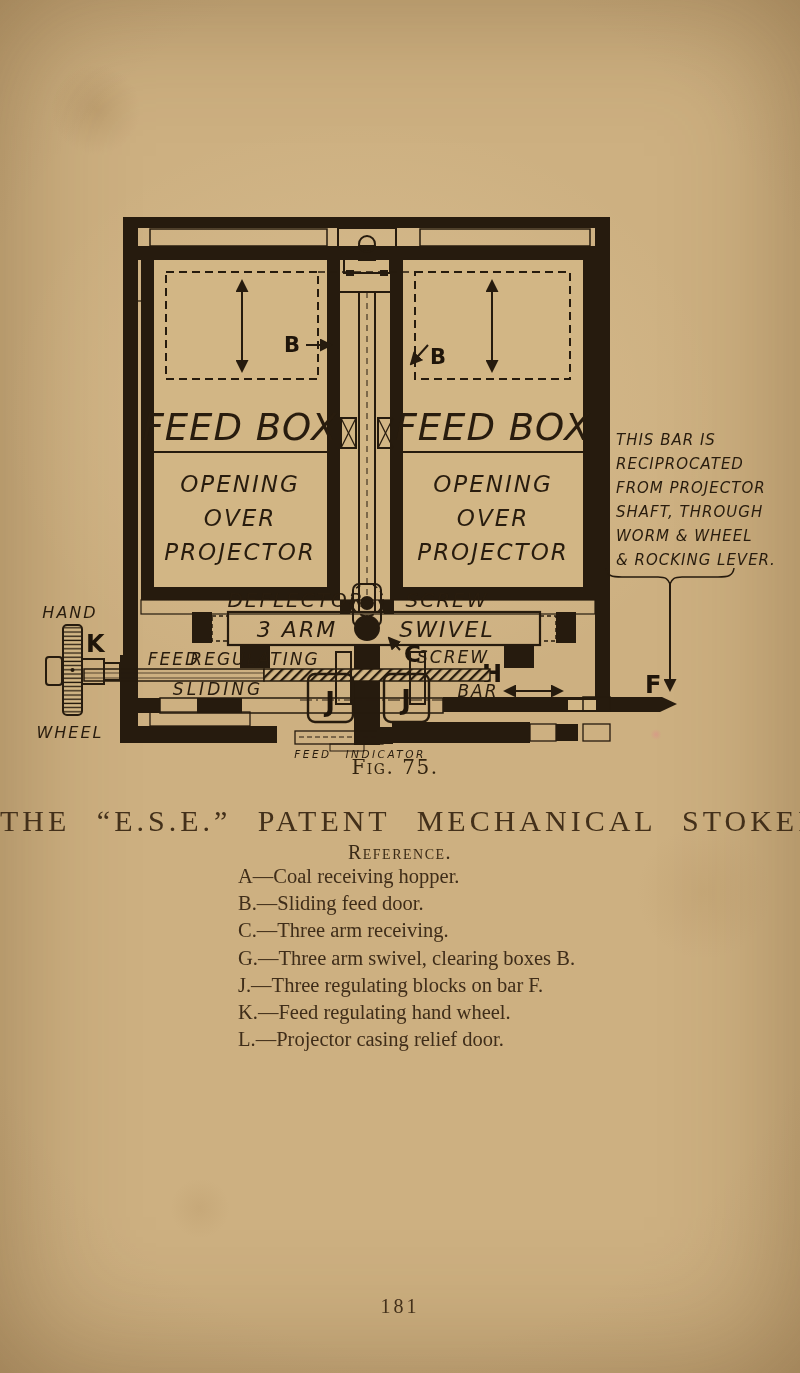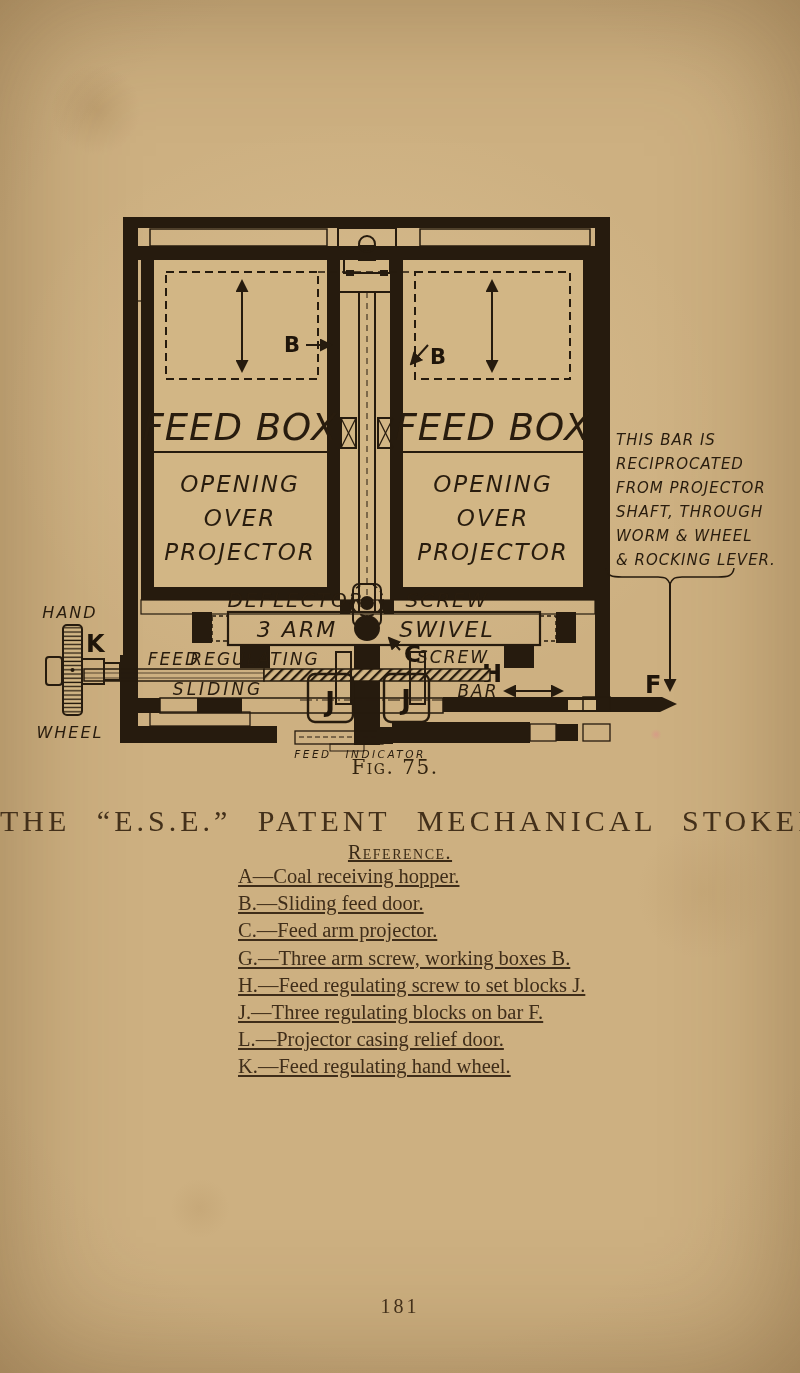--- a/index.html
+++ b/index.html
@@ -13,23 +13,23 @@
       radial-gradient(circle 90px at 88% 65%, rgba(150,112,62,0.12), rgba(150,112,62,0) 75%),
       radial-gradient(circle 7px at 82% 53.5%, rgba(226,132,140,0.45), rgba(226,132,140,0) 80%),
       radial-gradient(circle 40px at 25% 88%, rgba(140,100,52,0.10), rgba(140,100,52,0) 75%),
       radial-gradient(ellipse 900px 1250px at 50% 48%, rgba(0,0,0,0) 55%, rgba(112,78,38,0.28) 100%);
     box-shadow: inset 0 0 130px rgba(84,54,20,0.38);
   }
   .fig-svg{position:absolute;left:0;top:0;width:800px;height:800px;}
   .title{position:absolute;left:0;top:804px;width:100%;text-align:center;
     font-size:30px;letter-spacing:4px;word-spacing:15px;color:#43301a;white-space:nowrap;}
   .refhead{position:absolute;left:0;top:841px;width:100%;text-align:center;
-    font-variant:small-caps;font-size:20px;letter-spacing:1.5px;color:#3a2a16;text-decoration:underline;}
+    font-variant:small-caps;font-size:20px;letter-spacing:1.5px;color:#3a2a16;}
   .reflist{position:absolute;left:238px;top:863px;margin:0;padding:0;list-style:none;
-    font-size:20.5px;line-height:27.2px;color:#3f2d19;text-decoration:underline;}
+    font-size:20.5px;line-height:27.2px;color:#3f2d19;}
   .pagenum{position:absolute;left:0;top:1295px;width:100%;text-align:center;
     font-size:20px;letter-spacing:3px;color:#43301a;font-family:Liberation Serif, serif;}
   
   .it{font-family:"DejaVu Sans",sans-serif;font-style:italic;fill:#281c0e;}
   .bold{font-family:"DejaVu Sans",sans-serif;font-weight:bold;fill:#1f150a;}
   .sercap{font-family:"DejaVu Serif",serif;font-variant:small-caps;fill:#32230f;}
   .ink{fill:#261b0e;}
   .pap{fill:#d2b685;}
   .ln{stroke:#261b0e;fill:none;}
 </style>
@@ -231,23 +231,22 @@
     <text class="sercap" x="395" y="774" font-size="20" letter-spacing="1.5" text-anchor="middle">Fig. 75.</text>
   </svg>
 
   <h1 class="title" style="margin:0;font-weight:normal;">THE “E.S.E.” PATENT MECHANICAL STOKER</h1>
 
   <div class="refhead">Reference.</div>
 
   <ol class="reflist">
     <li>A—Coal receiving hopper.</li>
     <li>B.—Sliding feed door.</li>
-    <li>C.—Feed arm projector.</li>
-    <li>G.—Three arm screw, working boxes B.</li>
-    <li>H.—Feed regulating screw to set blocks J.</li>
+    <li>C.—Three arm receiving.</li>
+    <li>G.—Three arm swivel, clearing boxes B.</li>
     <li>J.—Three regulating blocks on bar F.</li>
+    <li>K.—Feed regulating hand wheel.</li>
     <li>L.—Projector casing relief door.</li>
-    <li>K.—Feed regulating hand wheel.</li>
   </ol>
 
   <div class="pagenum">181</div>
 
 </div>
 
 </body></html>

